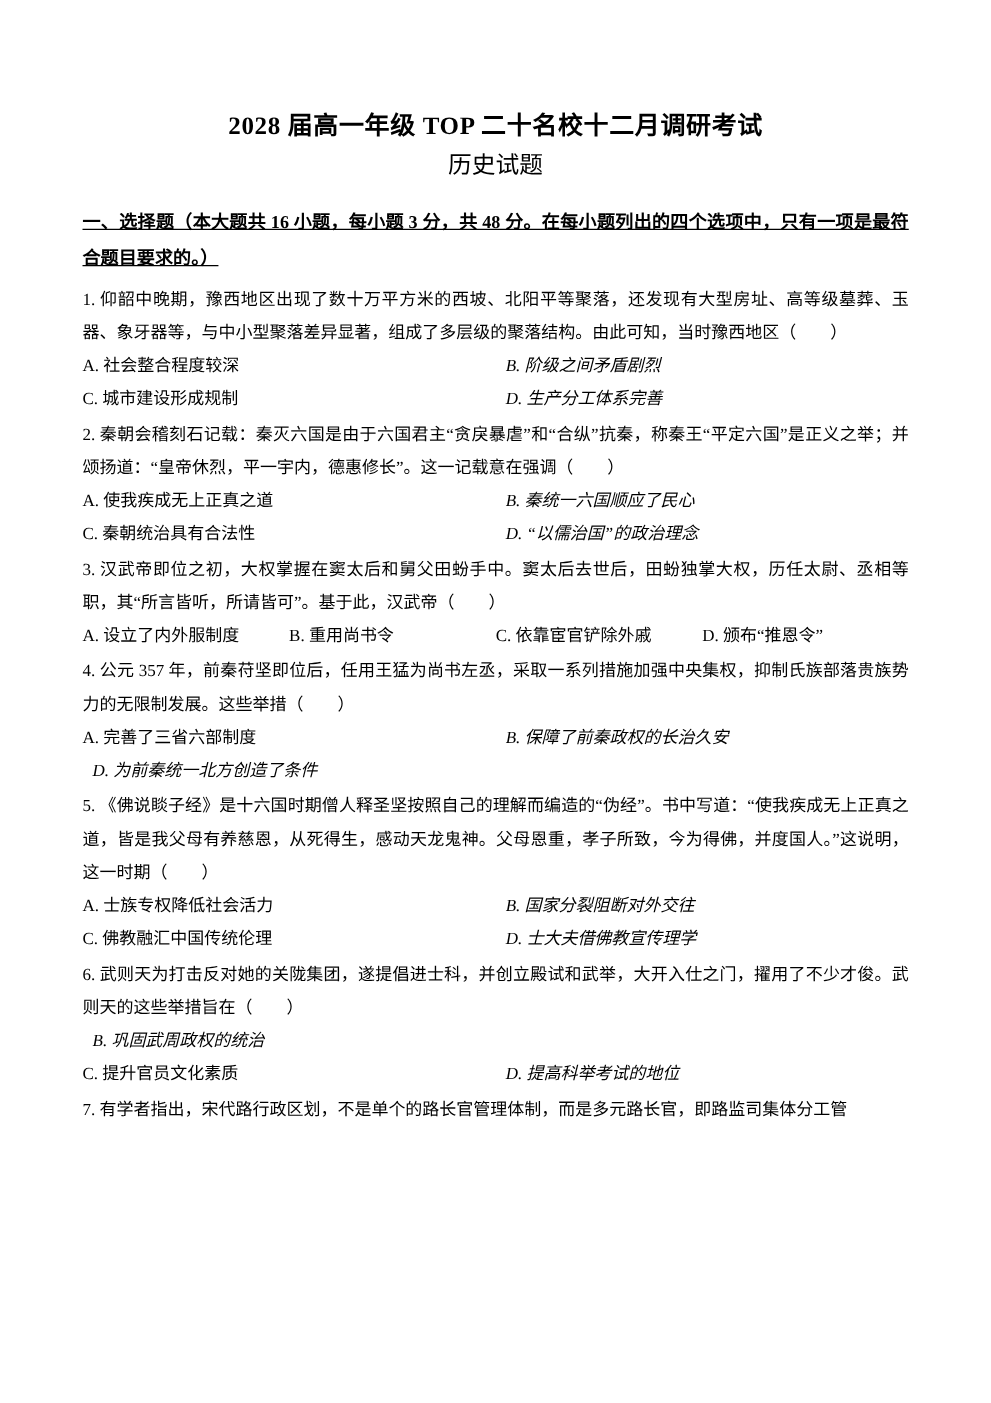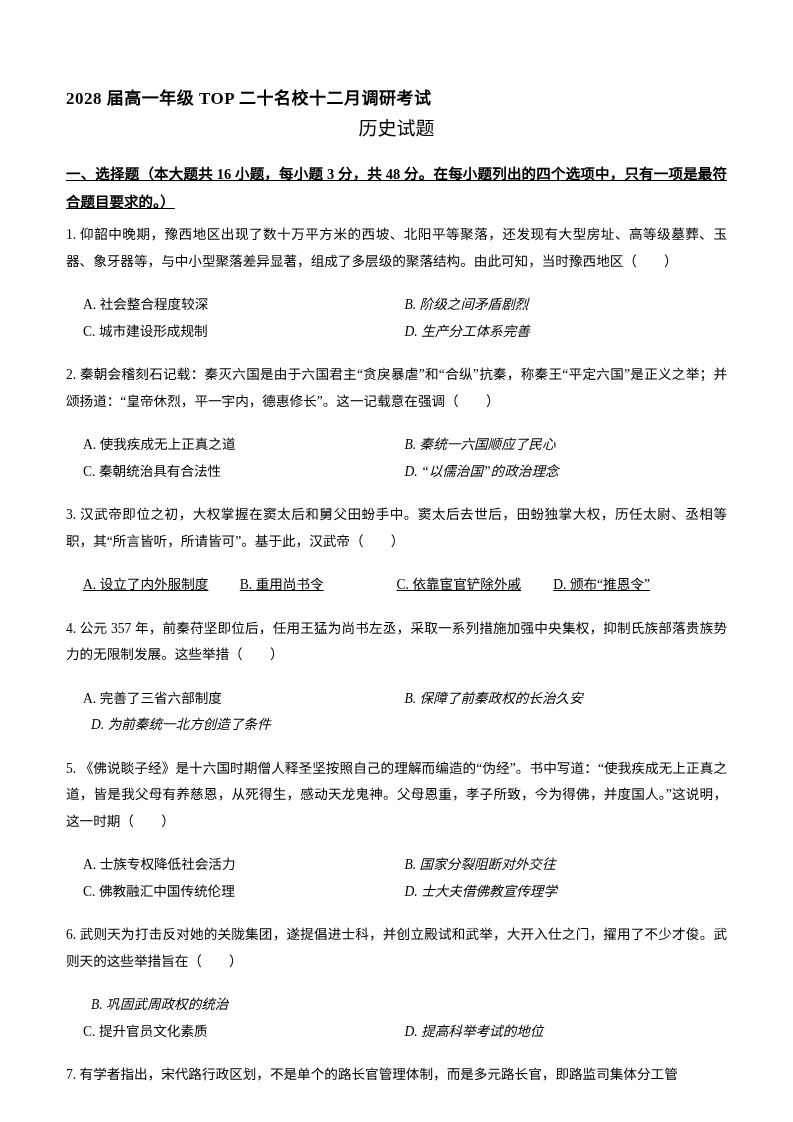--- a/index.html
+++ b/index.html
@@ -16,22 +16,22 @@
     overflow: hidden;
   }
   .page {
     position: relative;
     width: 793px;
     height: 1122px;
     box-sizing: border-box;
     padding: 86px 66px 0 66px;
   }
   .doc-title {
-    text-align: left;
-    font-size: 17px;
+    text-align: center;
+    font-size: 20px;
     font-weight: bold;
     letter-spacing: 0.5px;
     line-height: 1.5;
     margin: 0 0 2px 0;
   }
   .doc-subtitle {
     text-align: center;
     font-size: 19px;
     font-weight: normal;
     line-height: 1.6;
@@ -52,37 +52,36 @@
     font-size: 13.6px;
     line-height: 1.95;
     text-align: justify;
     text-justify: inter-ideograph;
     margin: 0;
   }
   .q-num {
     font-family: "Liberation Serif", serif;
   }
   .opts {
-    margin: 17px;
+    margin: 0;
     padding: 0;
   }
   .opt-row {
     display: flex;
     width: 100%;
     font-size: 13.6px;
     line-height: 1.95;
   }
   .opt-row.two > .opt {
     width: 50%;
     box-sizing: border-box;
   }
   .opt-row.four > .opt {
     width: 25%;
     box-sizing: border-box;
-    text-decoration: underline;
   }
   .opt {
     white-space: nowrap;
   }
   .opt .lbl {
     font-family: "Liberation Serif", serif;
   }
   .opt.indent2 { padding-left: 8px; font-style: italic; }
 </style>
 </head>

